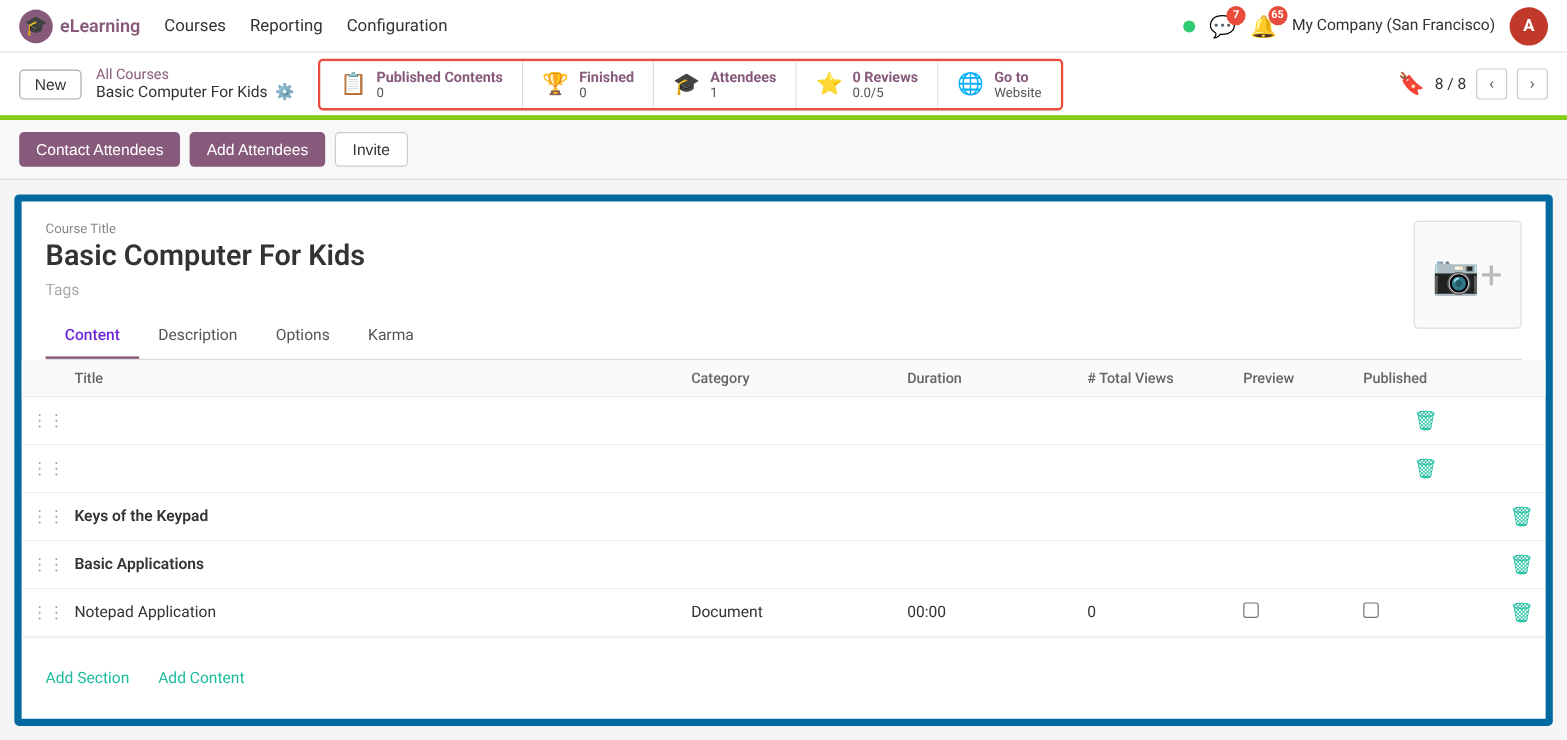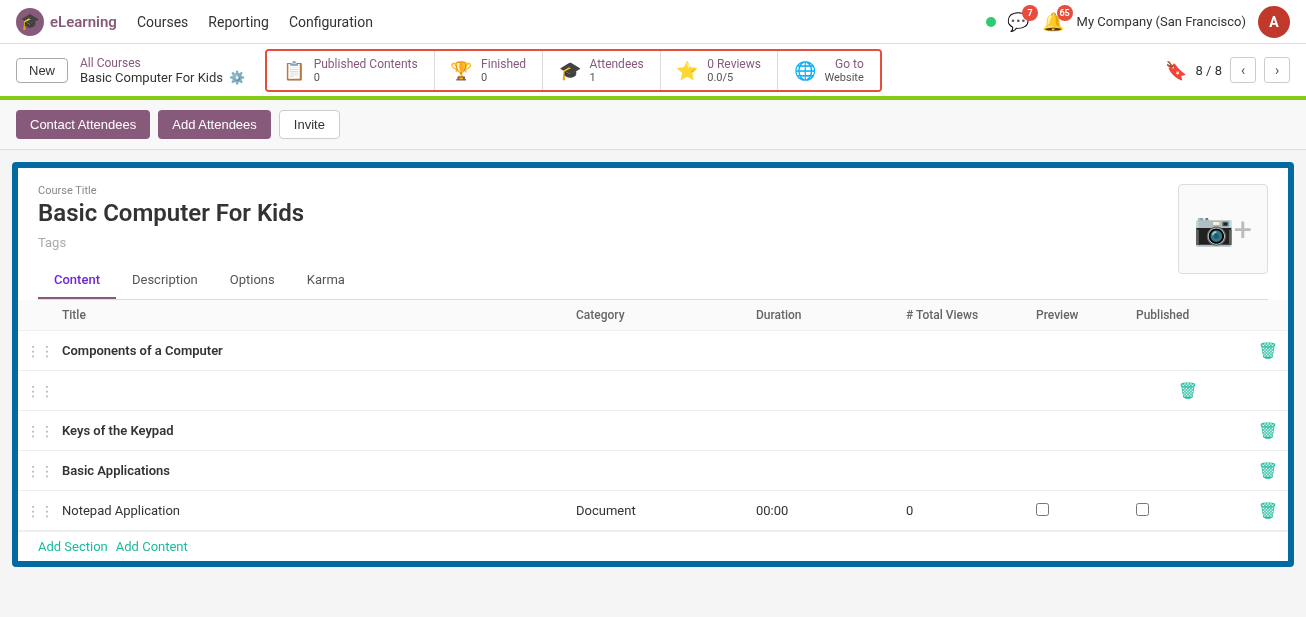--- a/index.html
+++ b/index.html
@@ -139,21 +139,21 @@
       align-items: center;
       gap: 8px;
       padding: 6px 16px;
       border-right: 1px solid #ddd;
       cursor: pointer;
       background: #fff;
     }
     .stat-item:last-child { border-right: none; }
     .stat-item .stat-icon { font-size: 18px; }
     .stat-item .stat-text { display: flex; flex-direction: column; font-size: 12px; }
-    .stat-item .stat-label { font-weight: 400; color: #875a7b; font-size: 12px; text-align: right; }
+    .stat-item .stat-label { font-weight: 700; color: #875a7b; font-size: 12px; }
     .stat-item .stat-val { color: #555; font-size: 11px; }
 
     .nav-right-controls {
       margin-left: auto;
       display: flex;
       align-items: center;
       gap: 8px;
     }
     .bookmark-icon { color: #555; font-size: 18px; cursor: pointer; }
     .page-indicator { font-size: 13px; color: #333; }
@@ -279,23 +279,23 @@
       align-items: center;
       font-size: 13px;
     }
     .table-row div { padding: 0 8px; }
 
     .drag-handle { color: #aaa; font-size: 14px; cursor: grab; text-align: center; }
     .section-title { font-weight: 600; color: #333; }
     .delete-icon { color: #1abc9c; font-size: 16px; cursor: pointer; text-align: center; }
 
     .add-bar {
-      padding: 7px 20px;
-      display: flex;
-      gap: 8px;
+      padding: 26px 20px;
+      display: flex;
+      gap: 24px;
       border-top: 1px solid #eee;
     }
     .add-link {
       color: #1abc9c;
       font-size: 13px;
       cursor: pointer;
       text-decoration: none;
     }
 
     
@@ -435,21 +435,20 @@
         <div>Category</div>
         <div>Duration</div>
         <div># Total Views</div>
         <div>Preview</div>
         <div>Published</div>
         <div></div>
       </div>
 
       <div class="table-row">
         <div class="drag-handle">⋮⋮</div>
-        <div class="section-title">Components of a Computer</div>
         <div></div>
         <div></div>
         <div></div>
         <div></div>
         <div></div>
         <div class="delete-icon">🗑</div>
       </div>
 
       <div class="table-row">
         <div class="drag-handle">⋮⋮</div>

